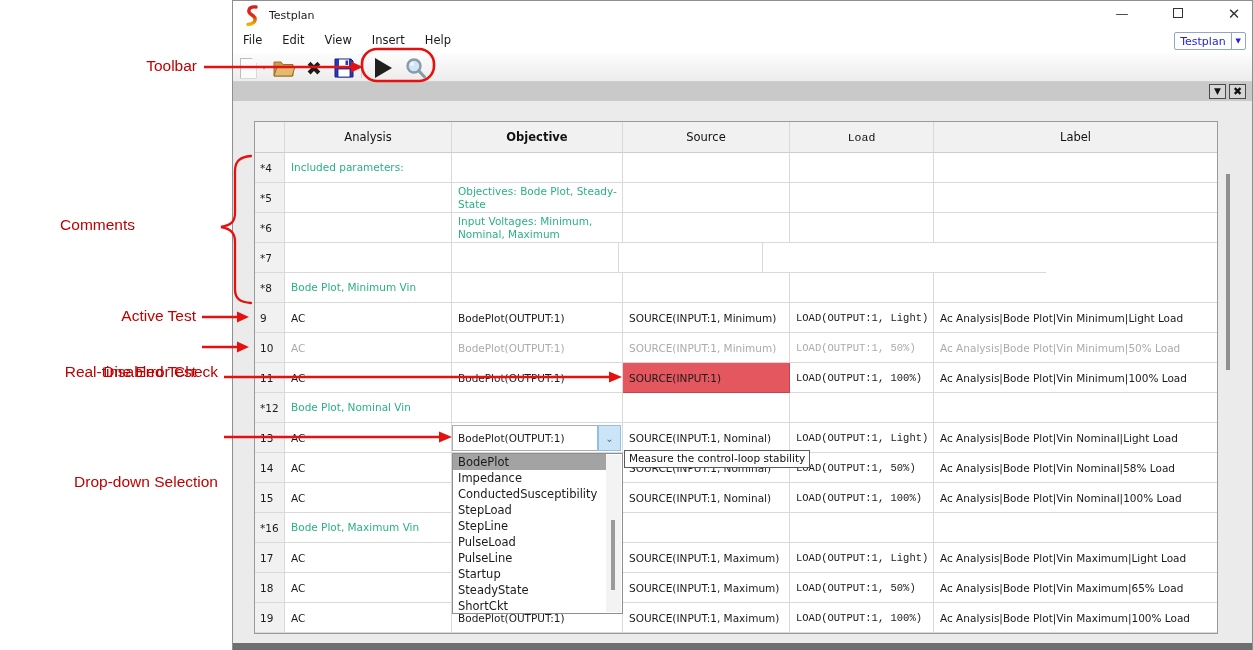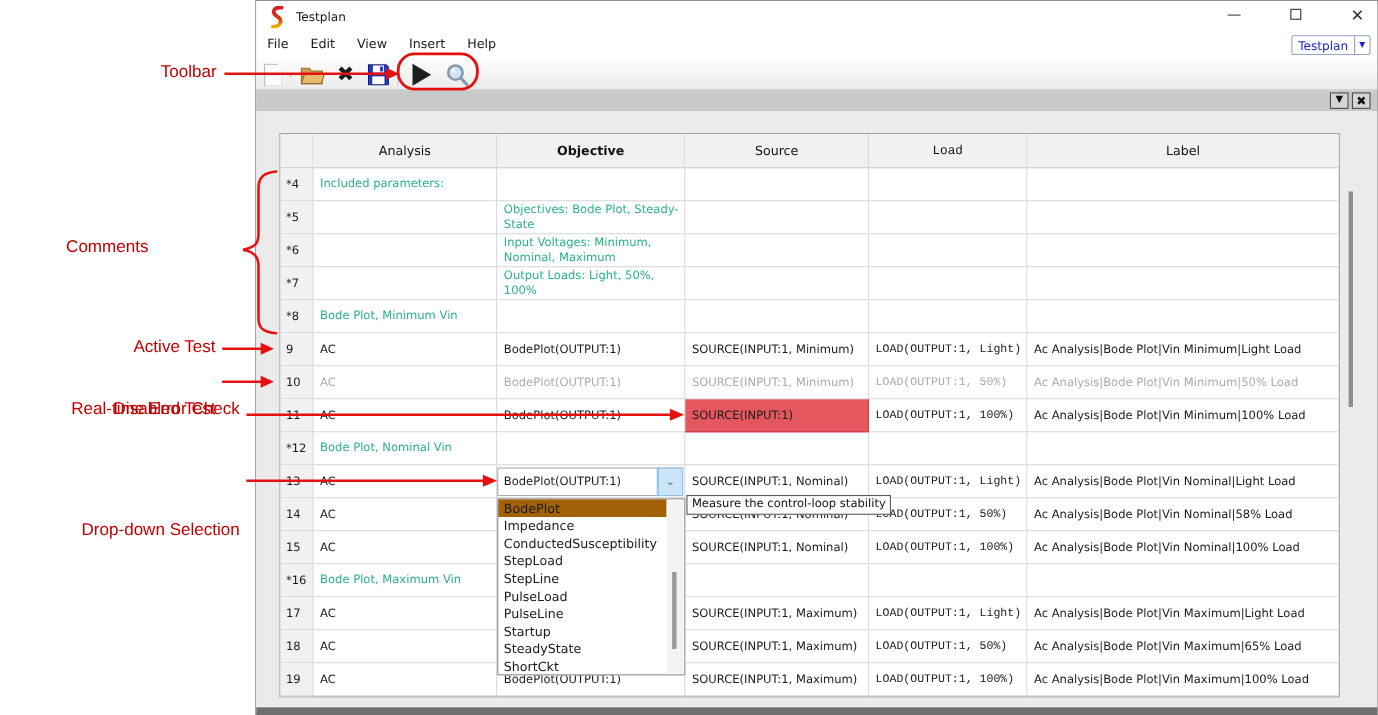--- a/index.html
+++ b/index.html
@@ -74,21 +74,21 @@
   .combo { position:absolute; left:219px; top:424px; width:169px; height:26px; background:#fff;
            border:1px solid #adadad; display:flex; z-index:5; }
   .combo .val { flex:1; font-size:10.5px; color:#1a1a1a; padding:0 5px; display:flex; align-items:center; }
   .combo .btn { width:22px; background:#cce4f7; border-left:1px solid #90c0e8; outline:1px solid #90c0e8;
                 display:flex; align-items:center; justify-content:center; color:#4a6e91; font-size:10px; }
 
   .ddlist { position:absolute; left:219px; top:452px; width:171px; height:161px; background:#fff;
             border:1px solid #8f8f8f; z-index:7; }
   .dd-item { height:16px; font-size:11.5px; color:#1a1a1a; padding-left:5px; line-height:16px;
              width:153px; white-space:nowrap; overflow:hidden; }
-  .dd-item.selected { background:#a16207; }
+  .dd-item.selected { background:#a3a3a3; }
   .dd-track { position:absolute; right:1px; top:1px; width:15px; height:157px; background:#f3f3f3; }
   .dd-thumb { position:absolute; right:7px; top:66px; width:4px; height:70px; background:#9a9a9a; }
 
   .tooltip { position:absolute; left:391px; top:449px; height:18px; background:#fefefe;
              border:1px solid #5a5a5a; font-size:10.5px; color:#111; padding:1px 4px 0 4px;
              white-space:nowrap; z-index:6; }
 </style>
 </head>
 <body>
 
@@ -237,23 +237,20 @@
           </div>
           <div class="tcell c5 comment wrap2">
             <span style="white-space: normal;"></span>
           </div>
         </div>
         <div class="trow body-row">
           <div class="tcell c0 numcell">*7</div>
           <div class="tcell c1 comment wrap2">
             <span style="white-space: normal;"></span>
           </div>
-          <div class="tcell c2 comment wrap2">
-            <span style="white-space: normal;">Output Loads: Light, 50%, 100%</span>
-          </div>
           <div class="tcell c3 comment wrap2">
             <span style="white-space: normal;"></span>
           </div>
           <div class="tcell c4 comment wrap2">
             <span style="white-space: normal;"></span>
           </div>
           <div class="tcell c5 comment wrap2">
             <span style="white-space: normal;"></span>
           </div>
         </div>

